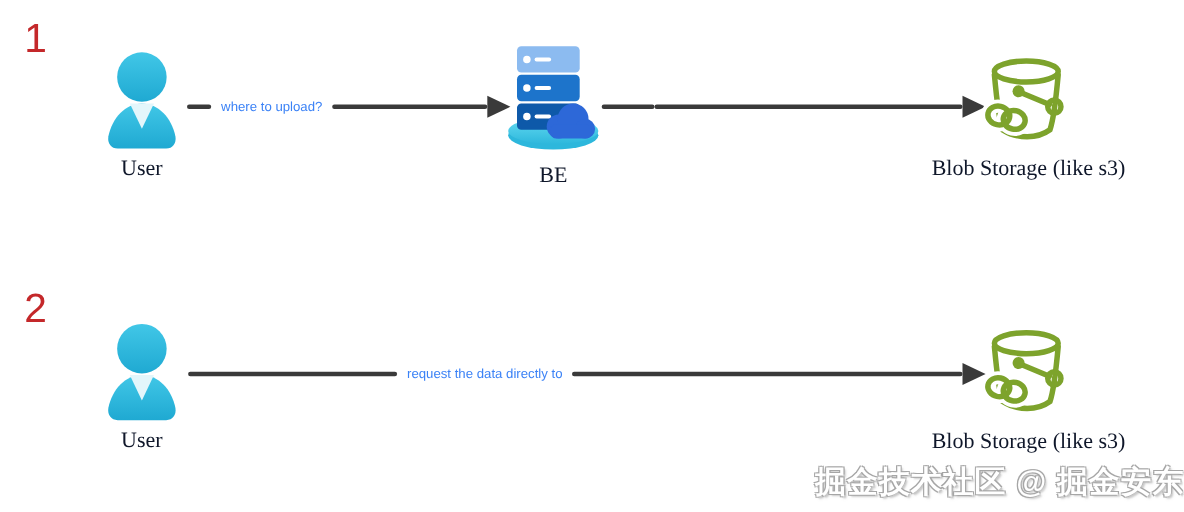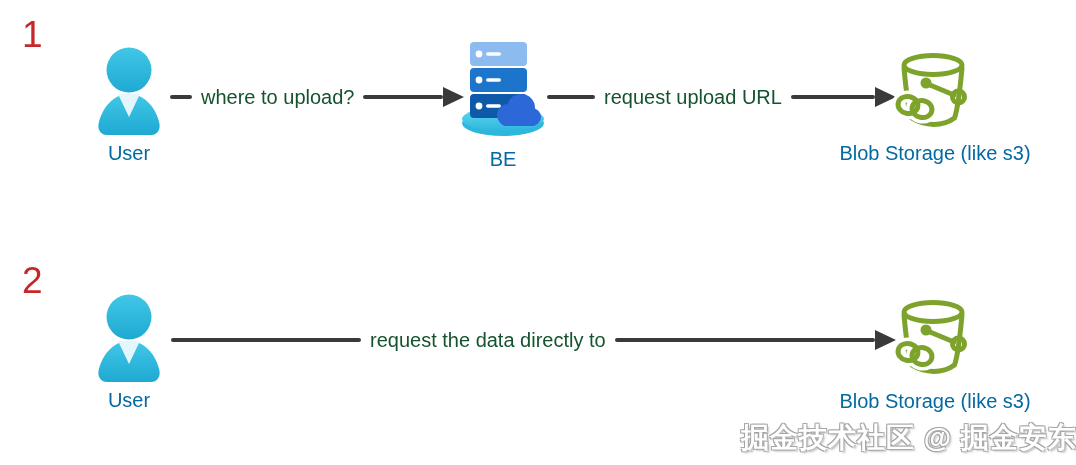--- a/index.html
+++ b/index.html
@@ -5,30 +5,30 @@
   html,body { margin:0; padding:0; background:#fff; }
   .canvas {
     position:relative; width:1076px; height:465px; background:#ffffff;
     font-family:"Liberation Sans","DejaVu Sans",sans-serif; overflow:hidden;
   }
   .step-num {
     position:absolute; font-size:37px; line-height:1; color:#c4282a; font-weight:400;
   }
   .icon-box { position:absolute; }
   .node-label {
-    position:absolute; text-align:center; font-size:20px; color:#0369a1; white-space:nowrap;
+    position:absolute; text-align:center; font-size:20px; color:#0f172a; white-space:nowrap;font-family:Liberation Serif, serif;
   }
   .flow {
     position:absolute; display:flex; align-items:center; height:40px;
   }
   .flow .line { height:4px; background:#3a3a3a; border-radius:2px; }
   .flow .lead { flex:0 0 auto; }
   .flow .trail { flex:1 1 auto; }
   .flow .flow-label {
-    font-size:20px; color:#14532d; white-space:nowrap; padding:0 9px;
+    font-size:12px; color:#3b82f6; white-space:nowrap; padding:0 9px;
   }
   .flow .head {
     flex:0 0 auto; width:0; height:0;
     border-top:10px solid transparent; border-bottom:10px solid transparent;
     border-left:21px solid #3a3a3a;
   }
   .watermark {
     position:absolute; left:741px; top:419px; font-size:28px; font-weight:bold;
     color:#ffffff; white-space:nowrap; letter-spacing:1px;
     text-shadow:-1px -1px 0 #a6a6a6, 1px -1px 0 #a6a6a6, -1px 1px 0 #a6a6a6,
@@ -90,21 +90,20 @@
         <circle cx="61" cy="68" r="14"></circle>
         <circle cx="72" cy="77" r="9"></circle>
         <rect x="40" y="73" width="38" height="13" rx="6"></rect>
       </g>
     </svg>
   </div>
   <div class="node-label" style="left:463px; top:148px; width:80px;">BE</div>
 
   <div class="flow" style="left:547px; top:77px; width:349px;">
     <div class="line lead" style="width:48px;"></div>
-    <div class="flow-label">request upload URL</div>
     <div class="line trail"></div>
     <div class="head"></div>
   </div>
 
   <div class="icon-box" style="left:891px; top:50px; width:84px; height:88px;">
     <svg width="84" height="88" viewBox="0 0 84 88">
       <g fill="none" stroke="#7da32c" stroke-width="5" stroke-linecap="round">
         <ellipse cx="42" cy="15" rx="29" ry="9.5"></ellipse>
         <path d="M13 18 C15 40 18 61 20.5 68 C34 76.5 52 76.5 63.5 68 C66 61 69 40 71 18"></path>
         <path d="M39 35 L63 45"></path>

